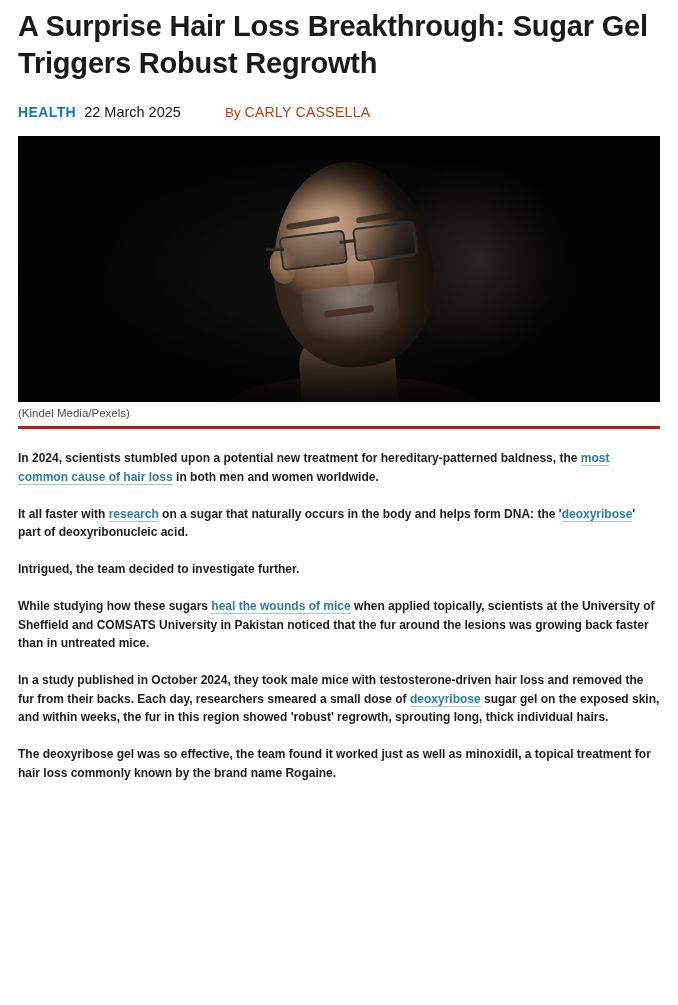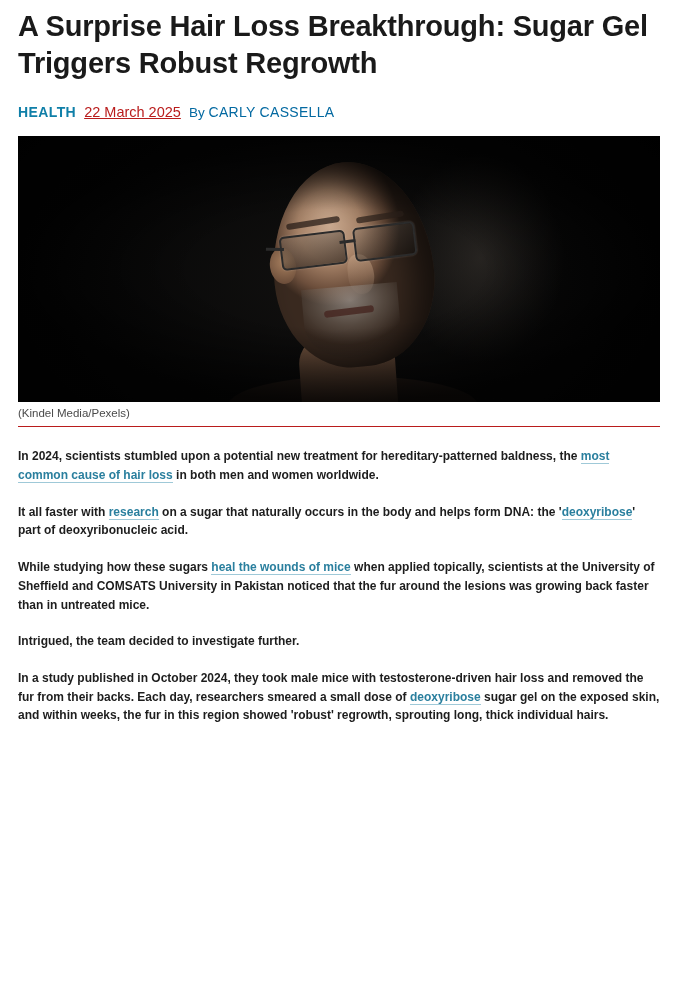--- a/index.html
+++ b/index.html
@@ -36,27 +36,27 @@
     color: #2d2d2d;
     text-align: right;
   }
   .meta .category {
     color: #0f7fa8;
     font-weight: bold;
     letter-spacing: 0.4px;
     font-size: 14px;
   }
   .meta .date {
-    color: #b91c1c;
+    color: #0f172a;
     font-size: 14.5px;
-    text-decoration: underline;
   }
   .meta .byline {
-    color: #0369a1;
+    color: #c2410c;
     font-size: 14px;
+    margin-left: 36px;
   }
   .meta .byline .by {
     font-size: 13.5px;
   }
   .meta .byline .author {
     letter-spacing: 0.3px;
   }
 
   .figure {
     margin: 0 0 6px 0;
@@ -195,21 +195,21 @@
   }
   .photo .vignette {
     position: absolute;
     inset: 0;
     background: radial-gradient(closest-side at 50% 50%, rgba(0,0,0,0) 45%, rgba(0,0,0,0.75) 100%);
   }
   .credit {
     font-size: 11.5px;
     color: #4a4a4a;
     padding: 5px 0 7px 0;
-    border-bottom: 1px solid #b91c1c;
+    border-bottom: 3px solid #b91c1c;
     width: 642px;
   }
 
   .body {
     padding-top: 14px;
   }
   .body p {
     margin: 0 0 18px 0;
     font-size: 12px;
     line-height: 1.56;
@@ -262,21 +262,22 @@
     </div>
     <figcaption class="credit">(Kindel Media/Pexels)</figcaption>
   </figure>
 
   <div class="body">
 
     <p><span>In 2024, scientists stumbled upon a potential new treatment for hereditary-patterned baldness, the </span><a class="link">most common cause of hair loss</a><span> in both men and women worldwide.</span></p>
 
     <p><span>It all faster with </span><a class="link">research</a><span> on a sugar that naturally occurs in the body and helps form DNA: the '</span><a class="link">deoxyribose</a><span>' part of deoxyribonucleic acid.</span></p>
 
+    <p>Intrigued, the team decided to investigate further.</p>
+
     <p><span>While studying how these sugars </span><a class="link">heal the wounds of mice</a><span> when applied topically, scientists at the University of Sheffield and COMSATS University in Pakistan noticed that the fur around the lesions was growing back faster than in untreated mice.</span></p>
 
-    <p>Intrigued, the team decided to investigate further.</p>
-
     <p><span>In a study published in October 2024, they took male mice with testosterone-driven hair loss and removed the fur from their backs. Each day, researchers smeared a small dose of </span><a class="link">deoxyribose</a><span> sugar gel on the exposed skin, and within weeks, the fur in this region showed 'robust' regrowth, sprouting long, thick individual hairs.</span></p>
 
+    <p>The deoxyribose gel was so effective, the team found it worked just as well as minoxidil, a topical treatment for hair loss commonly known by the brand name Rogaine.</p>
 
   </div>
 </div>
 
 </body></html>

